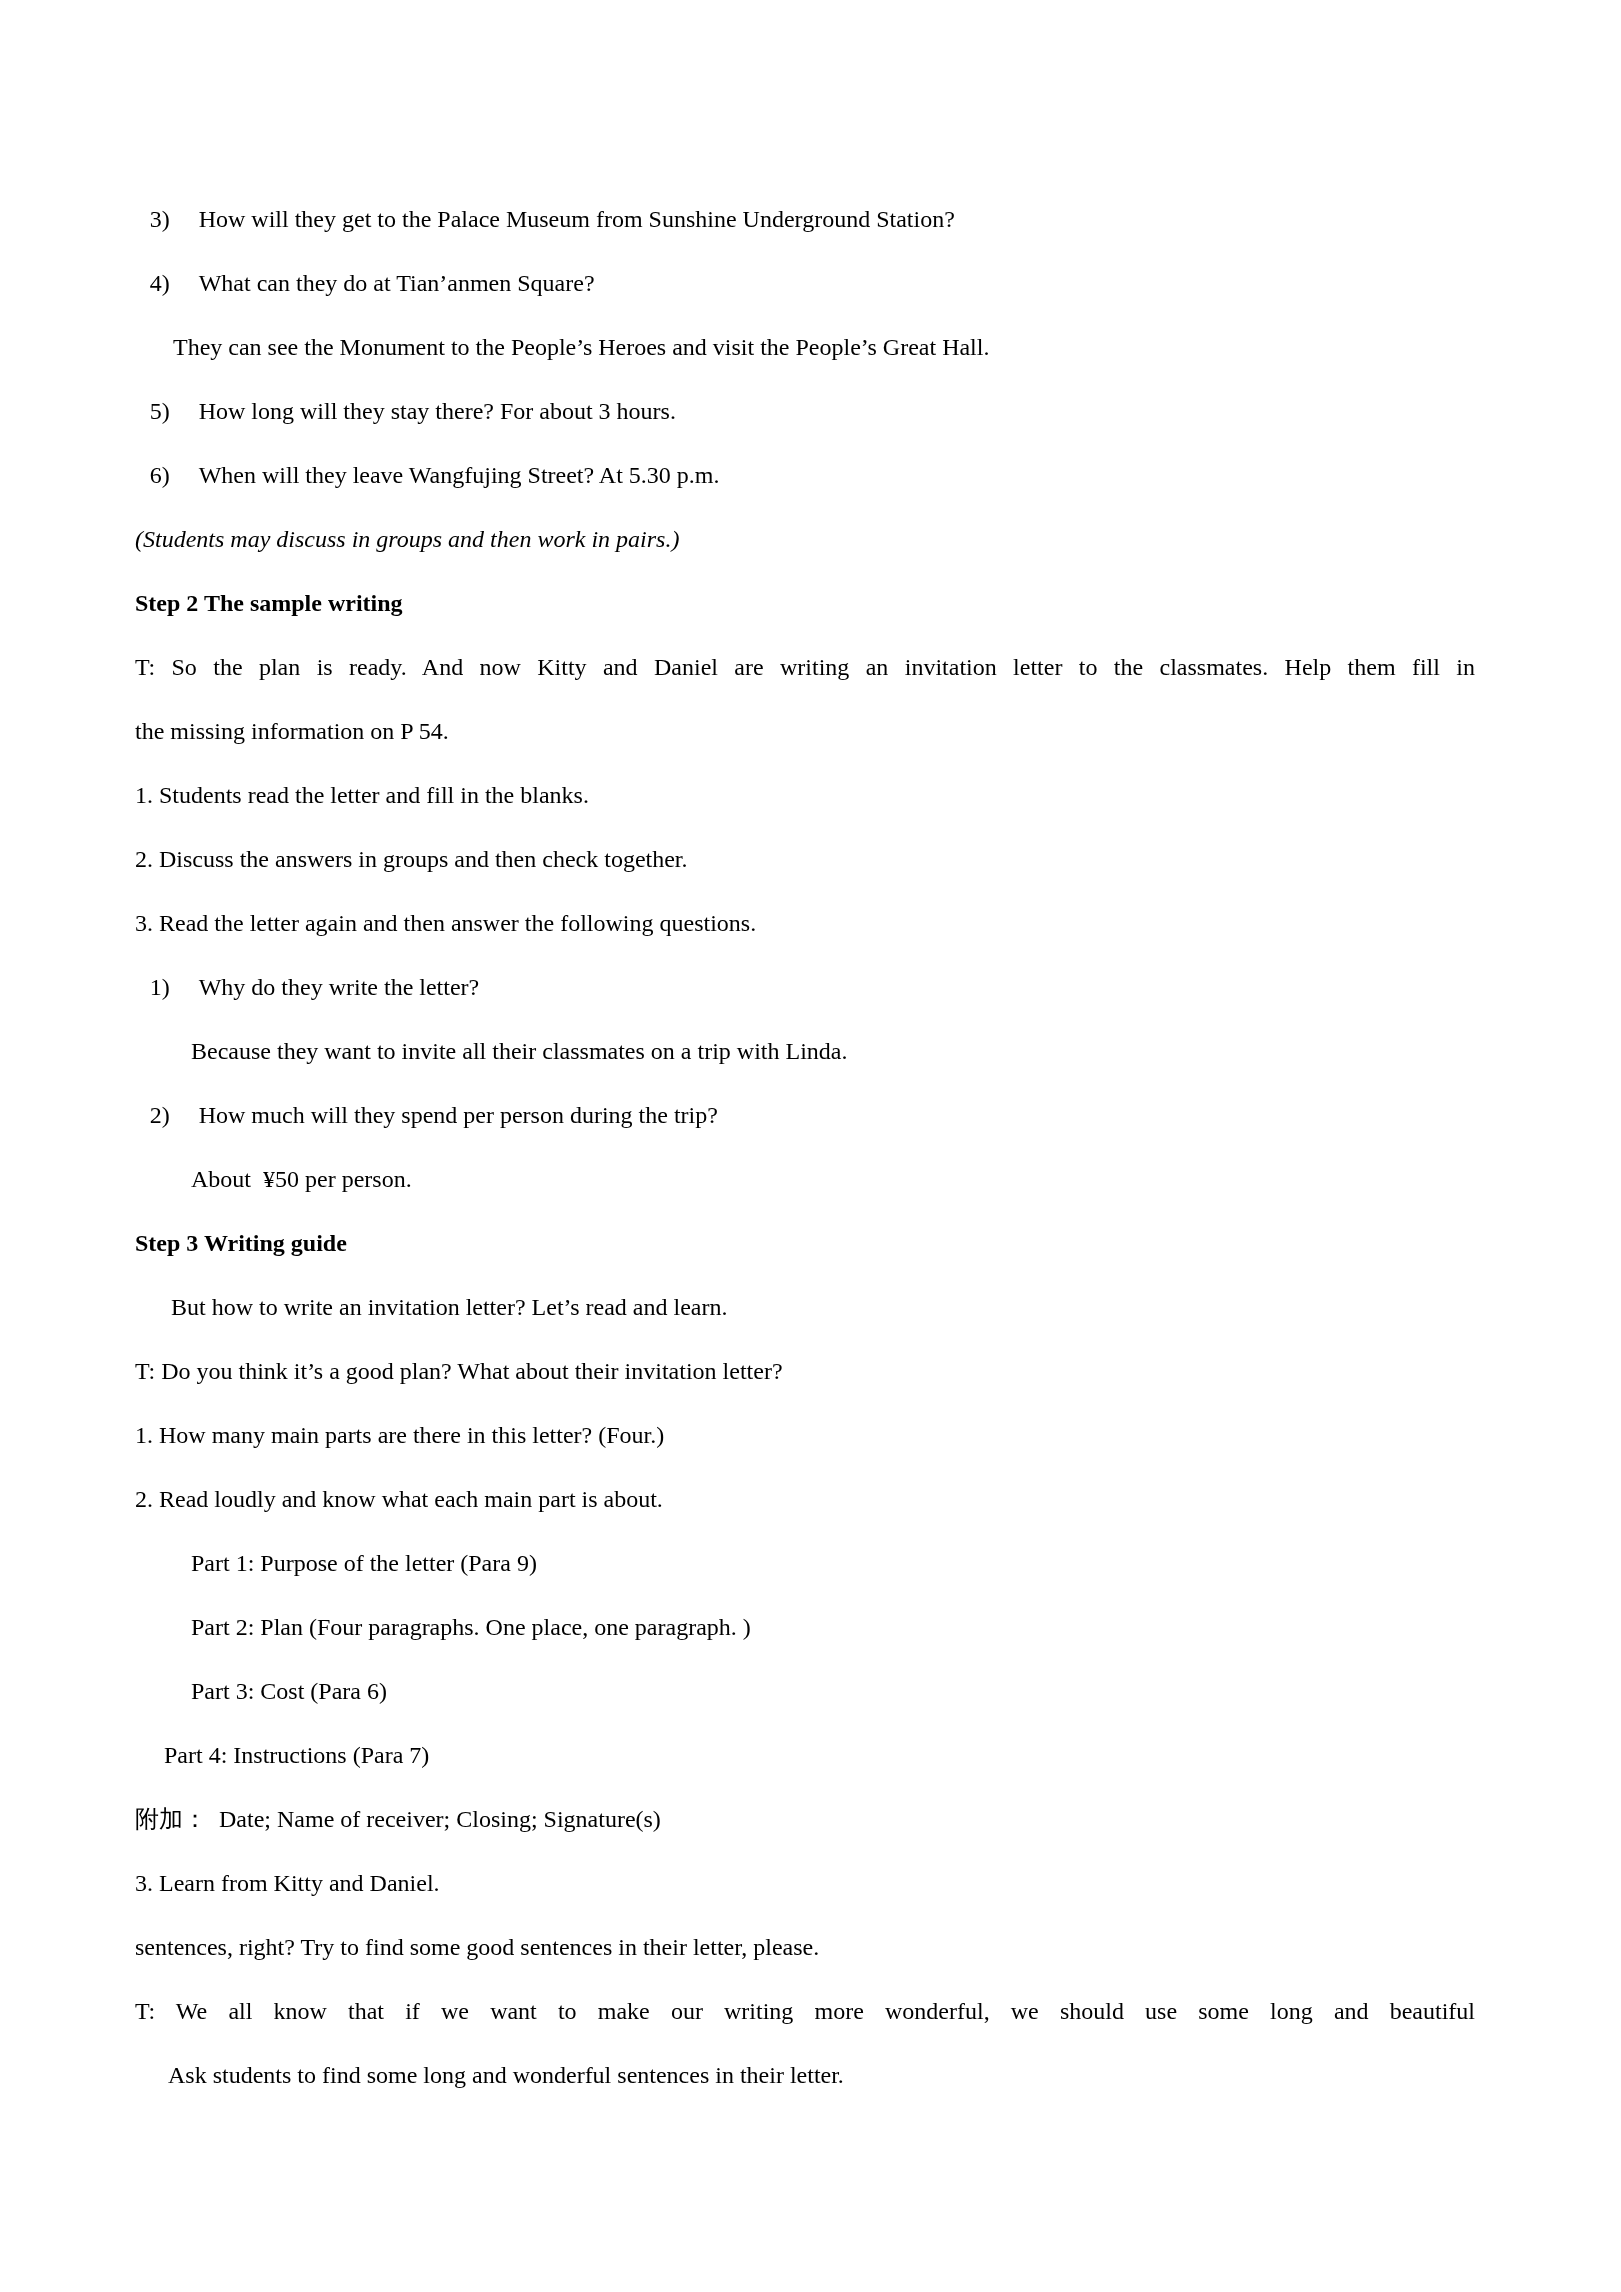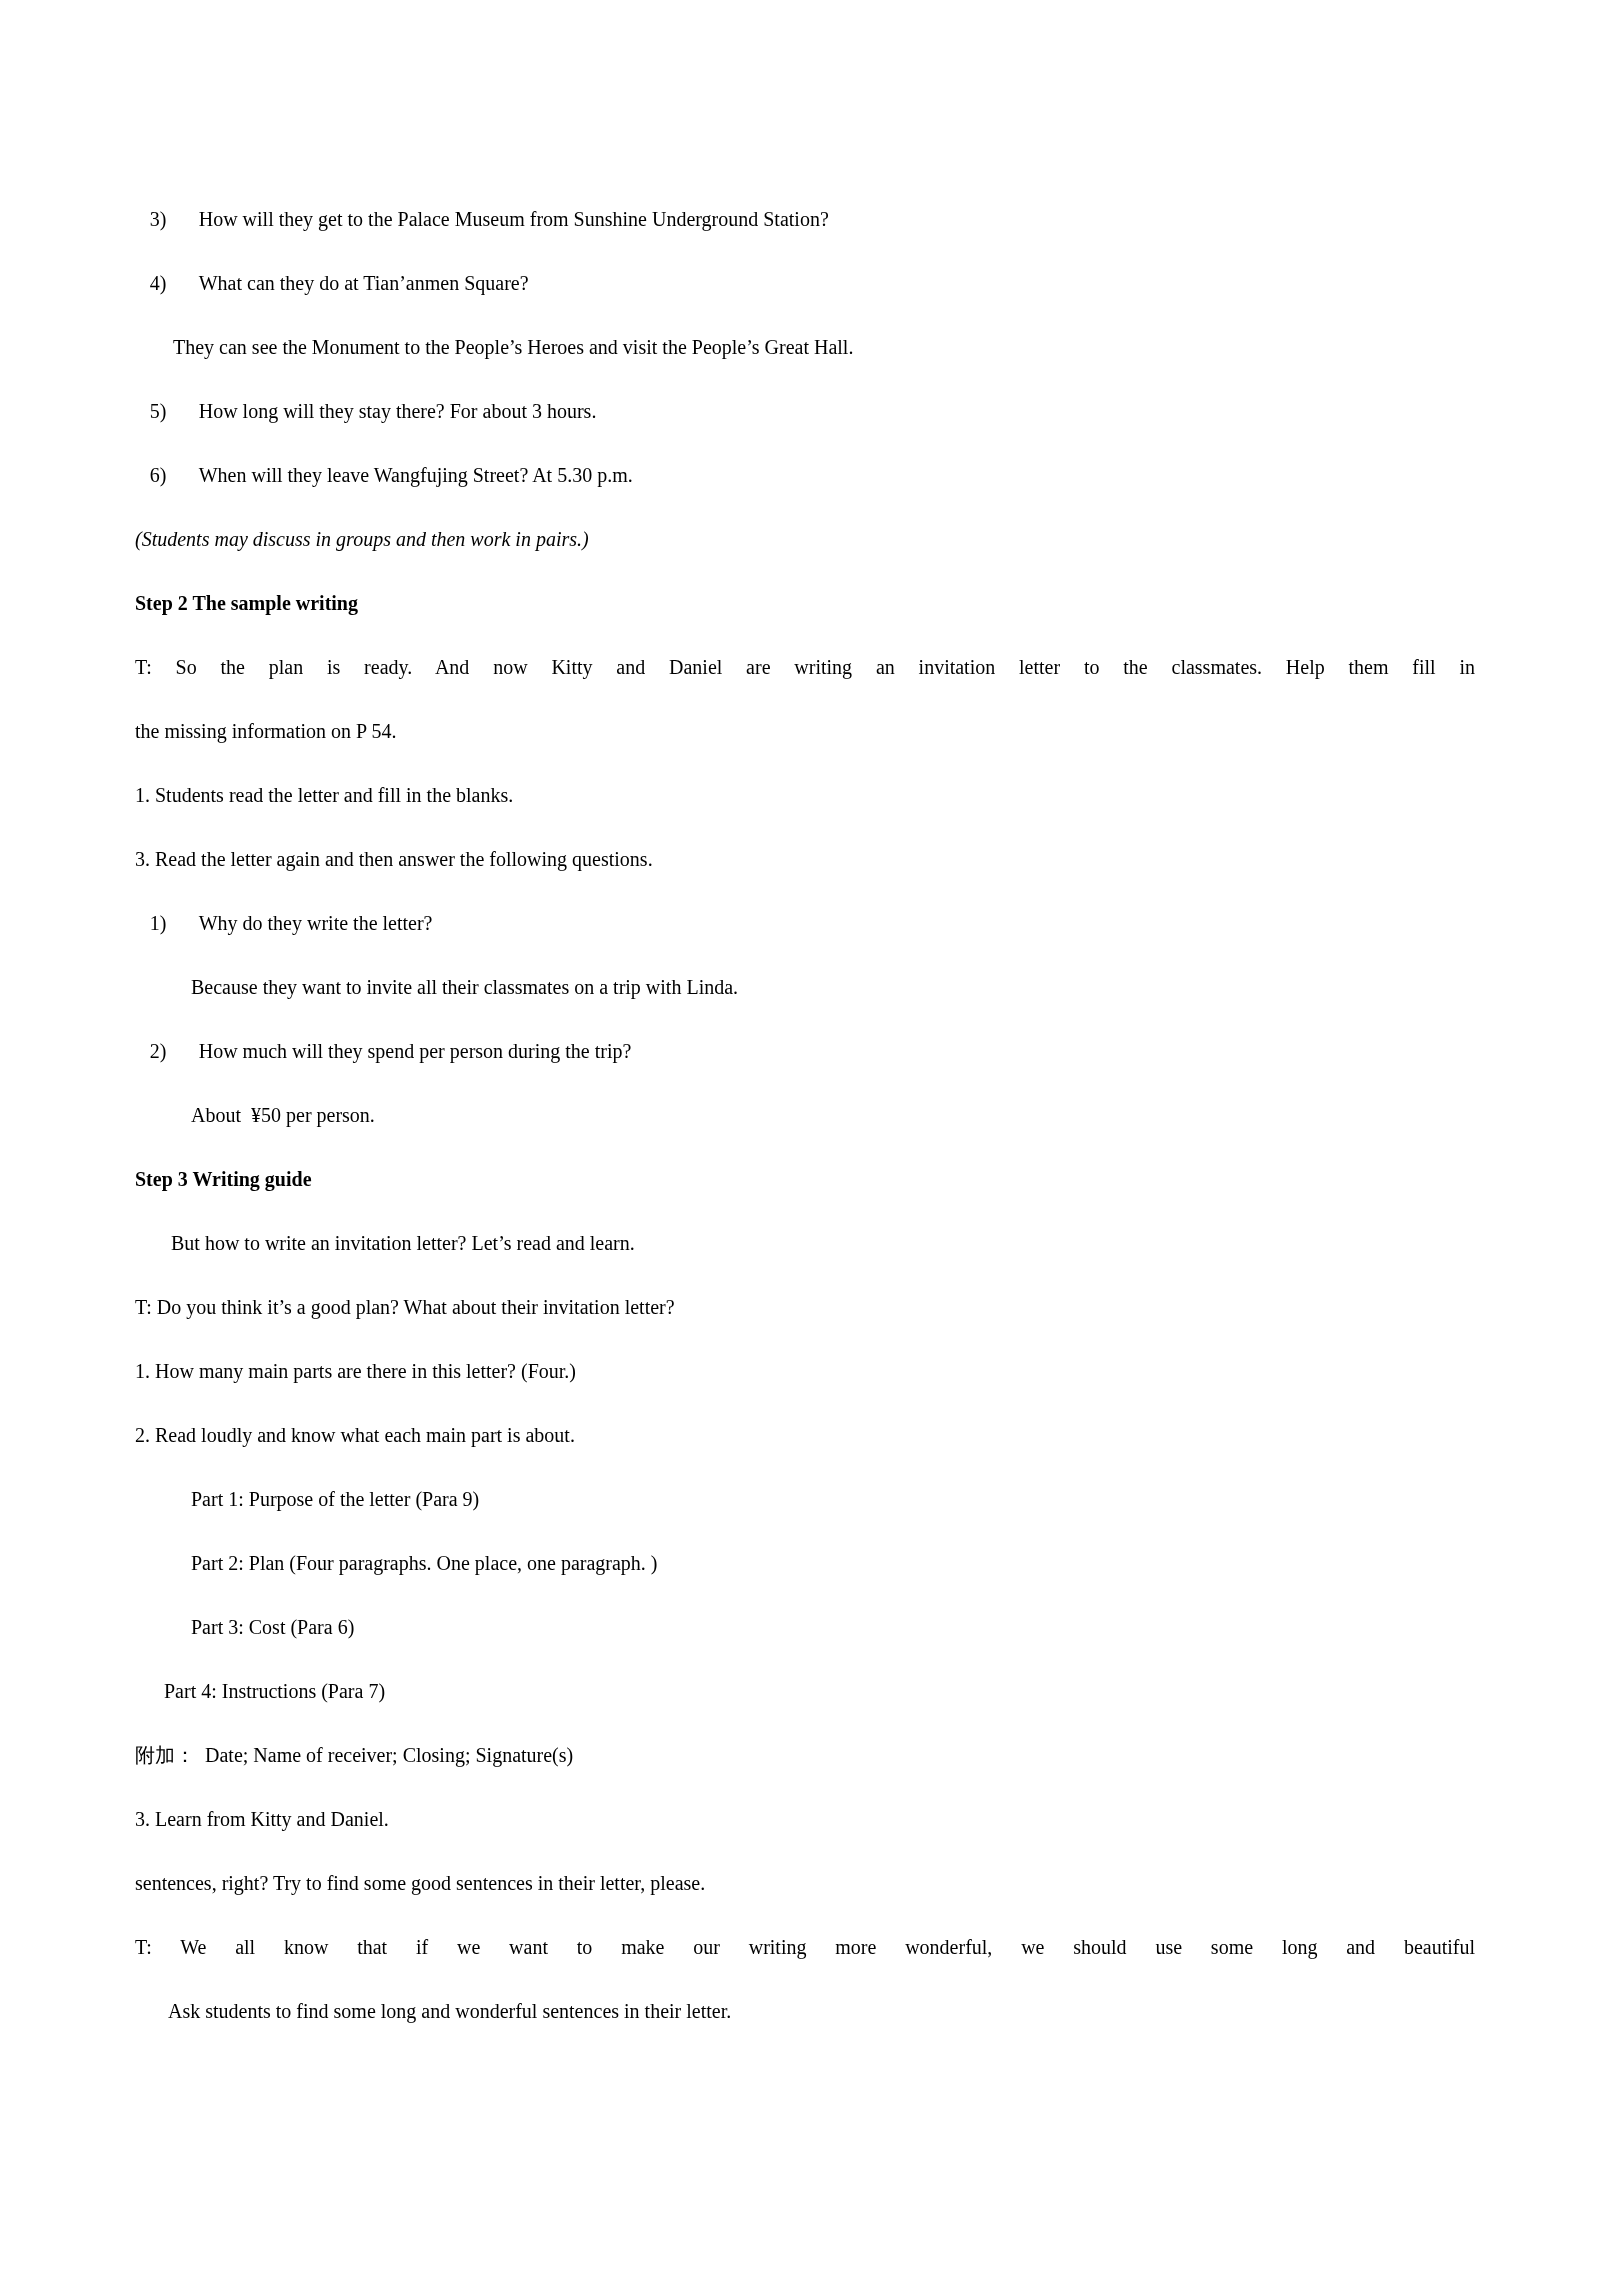--- a/index.html
+++ b/index.html
@@ -14,21 +14,21 @@
     background: #ffffff;
     overflow: hidden;
     font-family: "Liberation Serif", "DejaVu Serif", serif;
     color: #000000;
   }
   .doc {
     position: absolute;
     left: 135px;
     top: 187px;
     width: 1340px;
-    font-size: 20px;
+    font-size: 24px;
   }
   .line {
     line-height: 64px;
     min-height: 64px;
     white-space: pre-wrap;
   }
   
   .p15 { padding-left: 14.7px; }   
   .p30 { padding-left: 29px; }   
   .p34 { padding-left: 33px; }   
@@ -66,20 +66,21 @@
     <div class="line i">(Students may discuss in groups and then work in pairs.)</div>
 
     <div class="line b">Step 2 The sample writing</div>
 
     <div class="line j">T: So the plan is ready. And now Kitty and Daniel are writing an invitation letter to the classmates. Help them fill in</div>
 
     <div class="line">the missing information on P 54.</div>
 
     <div class="line">1. Students read the letter and fill in the blanks.</div>
 
+    <div class="line">2. Discuss the answers in groups and then check together.</div>
 
     <div class="line">3. Read the letter again and then answer the following questions.</div>
 
     <div class="line p15"><span class="num">1)</span><span>Why do they write the letter?</span></div>
 
     <div class="line p57">Because they want to invite all their classmates on a trip with Linda.</div>
 
     <div class="line p15"><span class="num">2)</span><span>How much will they spend per person during the trip?</span></div>
 
     <div class="line p57">About  ¥50 per person.</div>

